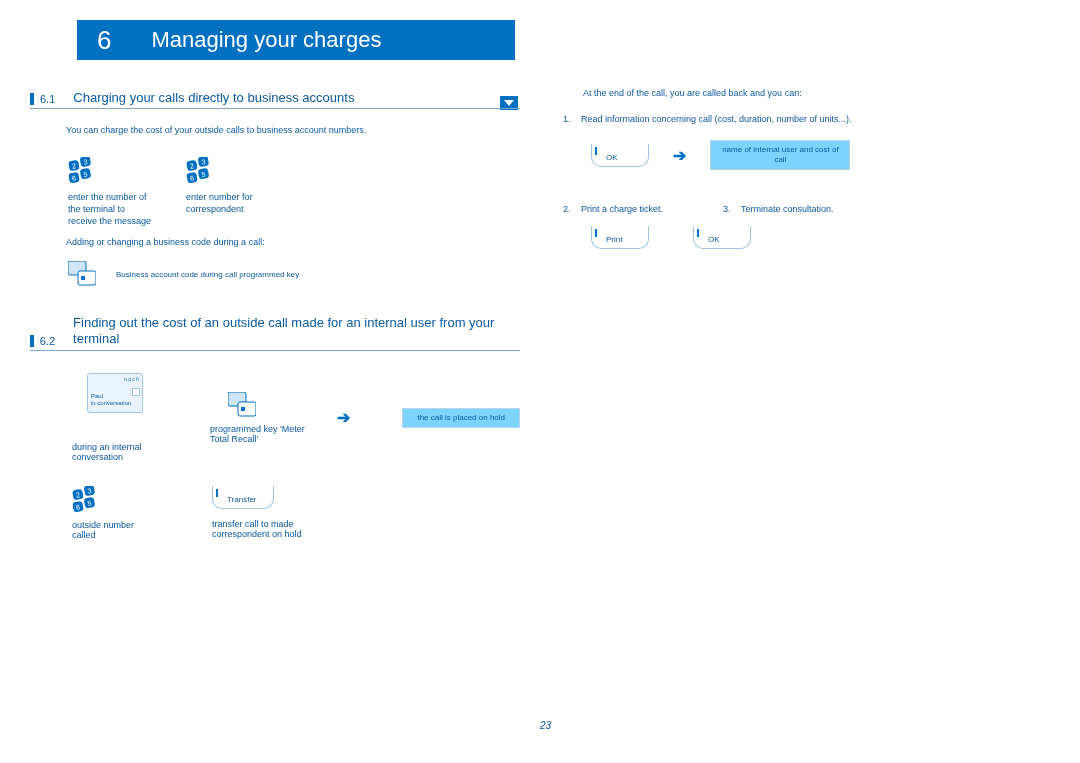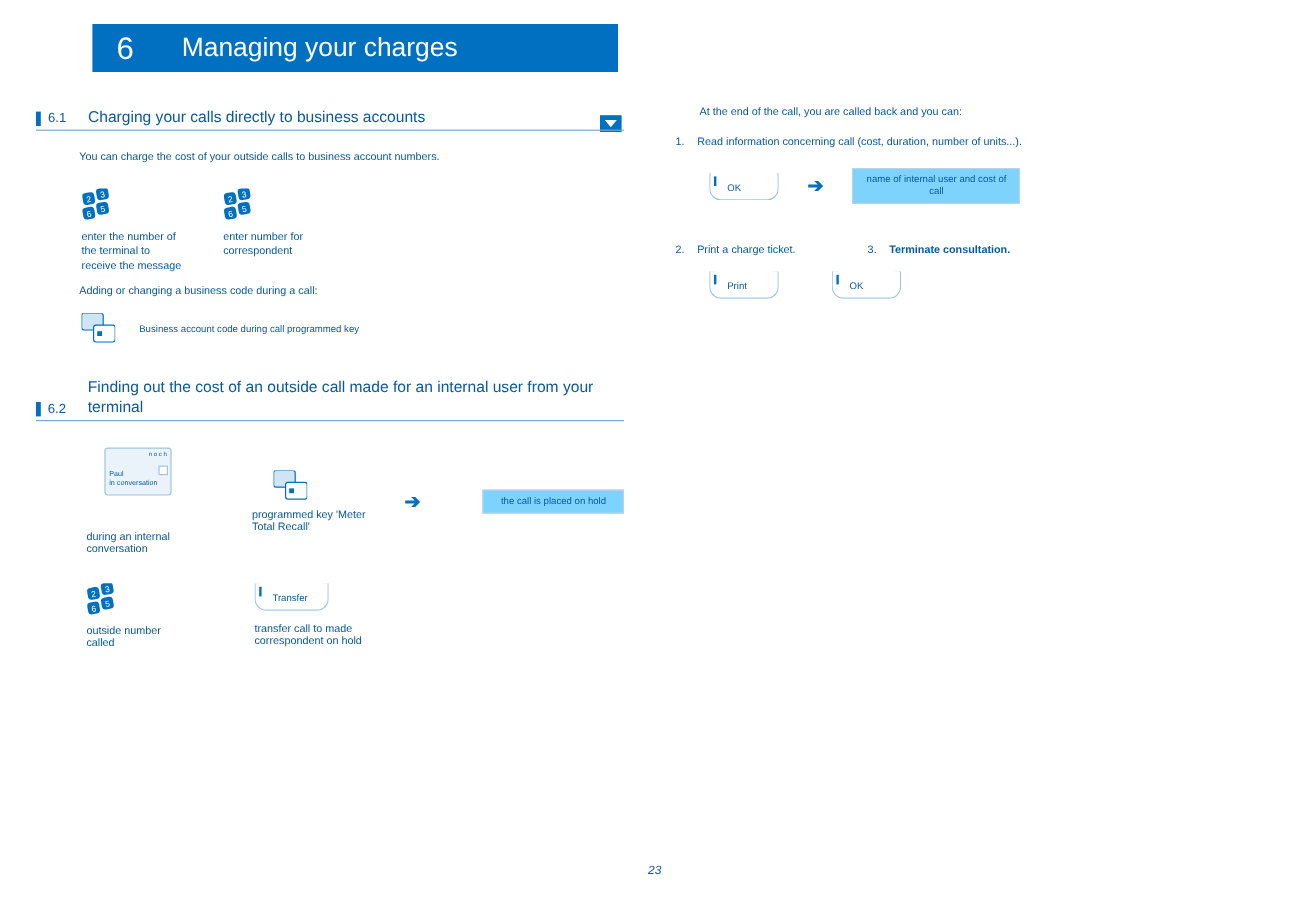--- a/index.html
+++ b/index.html
@@ -314,21 +314,21 @@
     </div>
   </div>
 
   <div style="display:flex;margin-top:28px;gap:60px;">
     <div>
       <span class="small-text">2.</span>
       <span class="small-text" style="margin-left:6px;">Print a charge ticket.</span>
     </div>
     <div>
       <span class="small-text">3.</span>
-      <span class="small-text" style="margin-left:6px;font-weight:bold;">Terminate consultation.</span>
+      <span class="small-text" style="margin-left:6px;">Terminate consultation.</span>
     </div>
   </div>
 
   <div style="display:flex;margin-left:28px;margin-top:10px;gap:44px;">
     <div class="tab-button">
       <span class="bar"></span>
       <span class="tab-label">Print</span>
     </div>
     <div class="tab-button">
       <span class="bar"></span>

